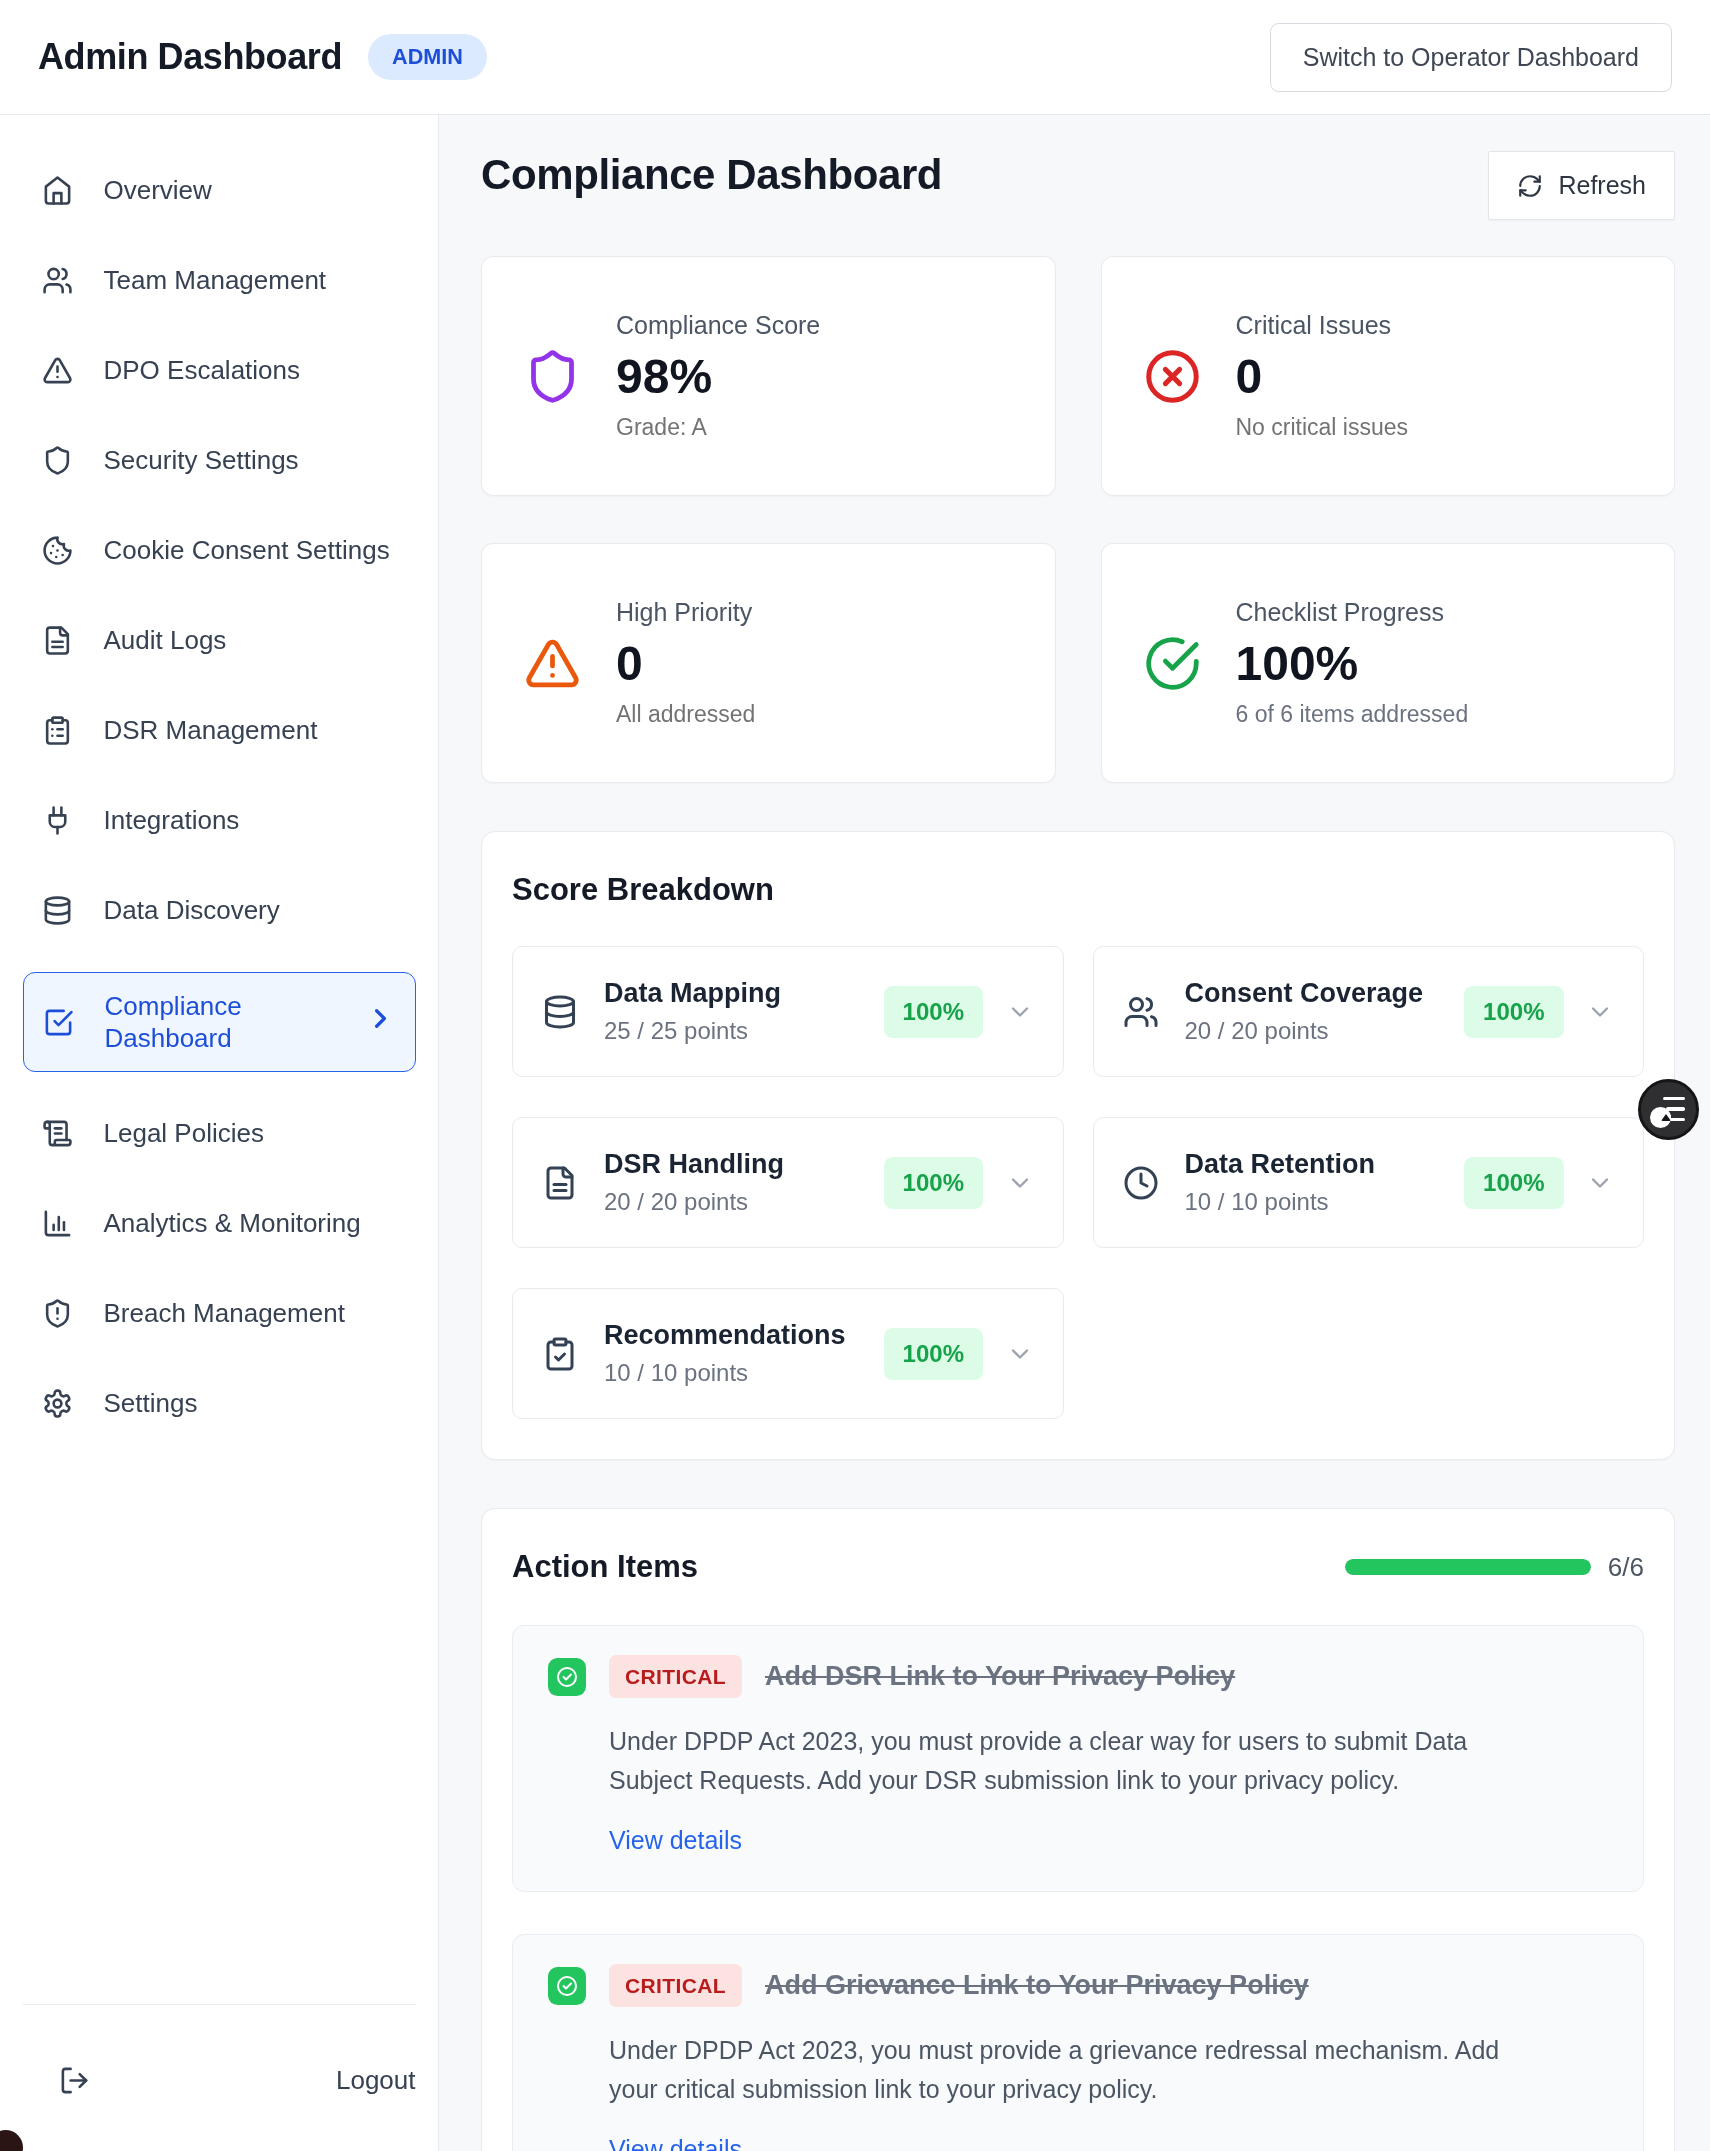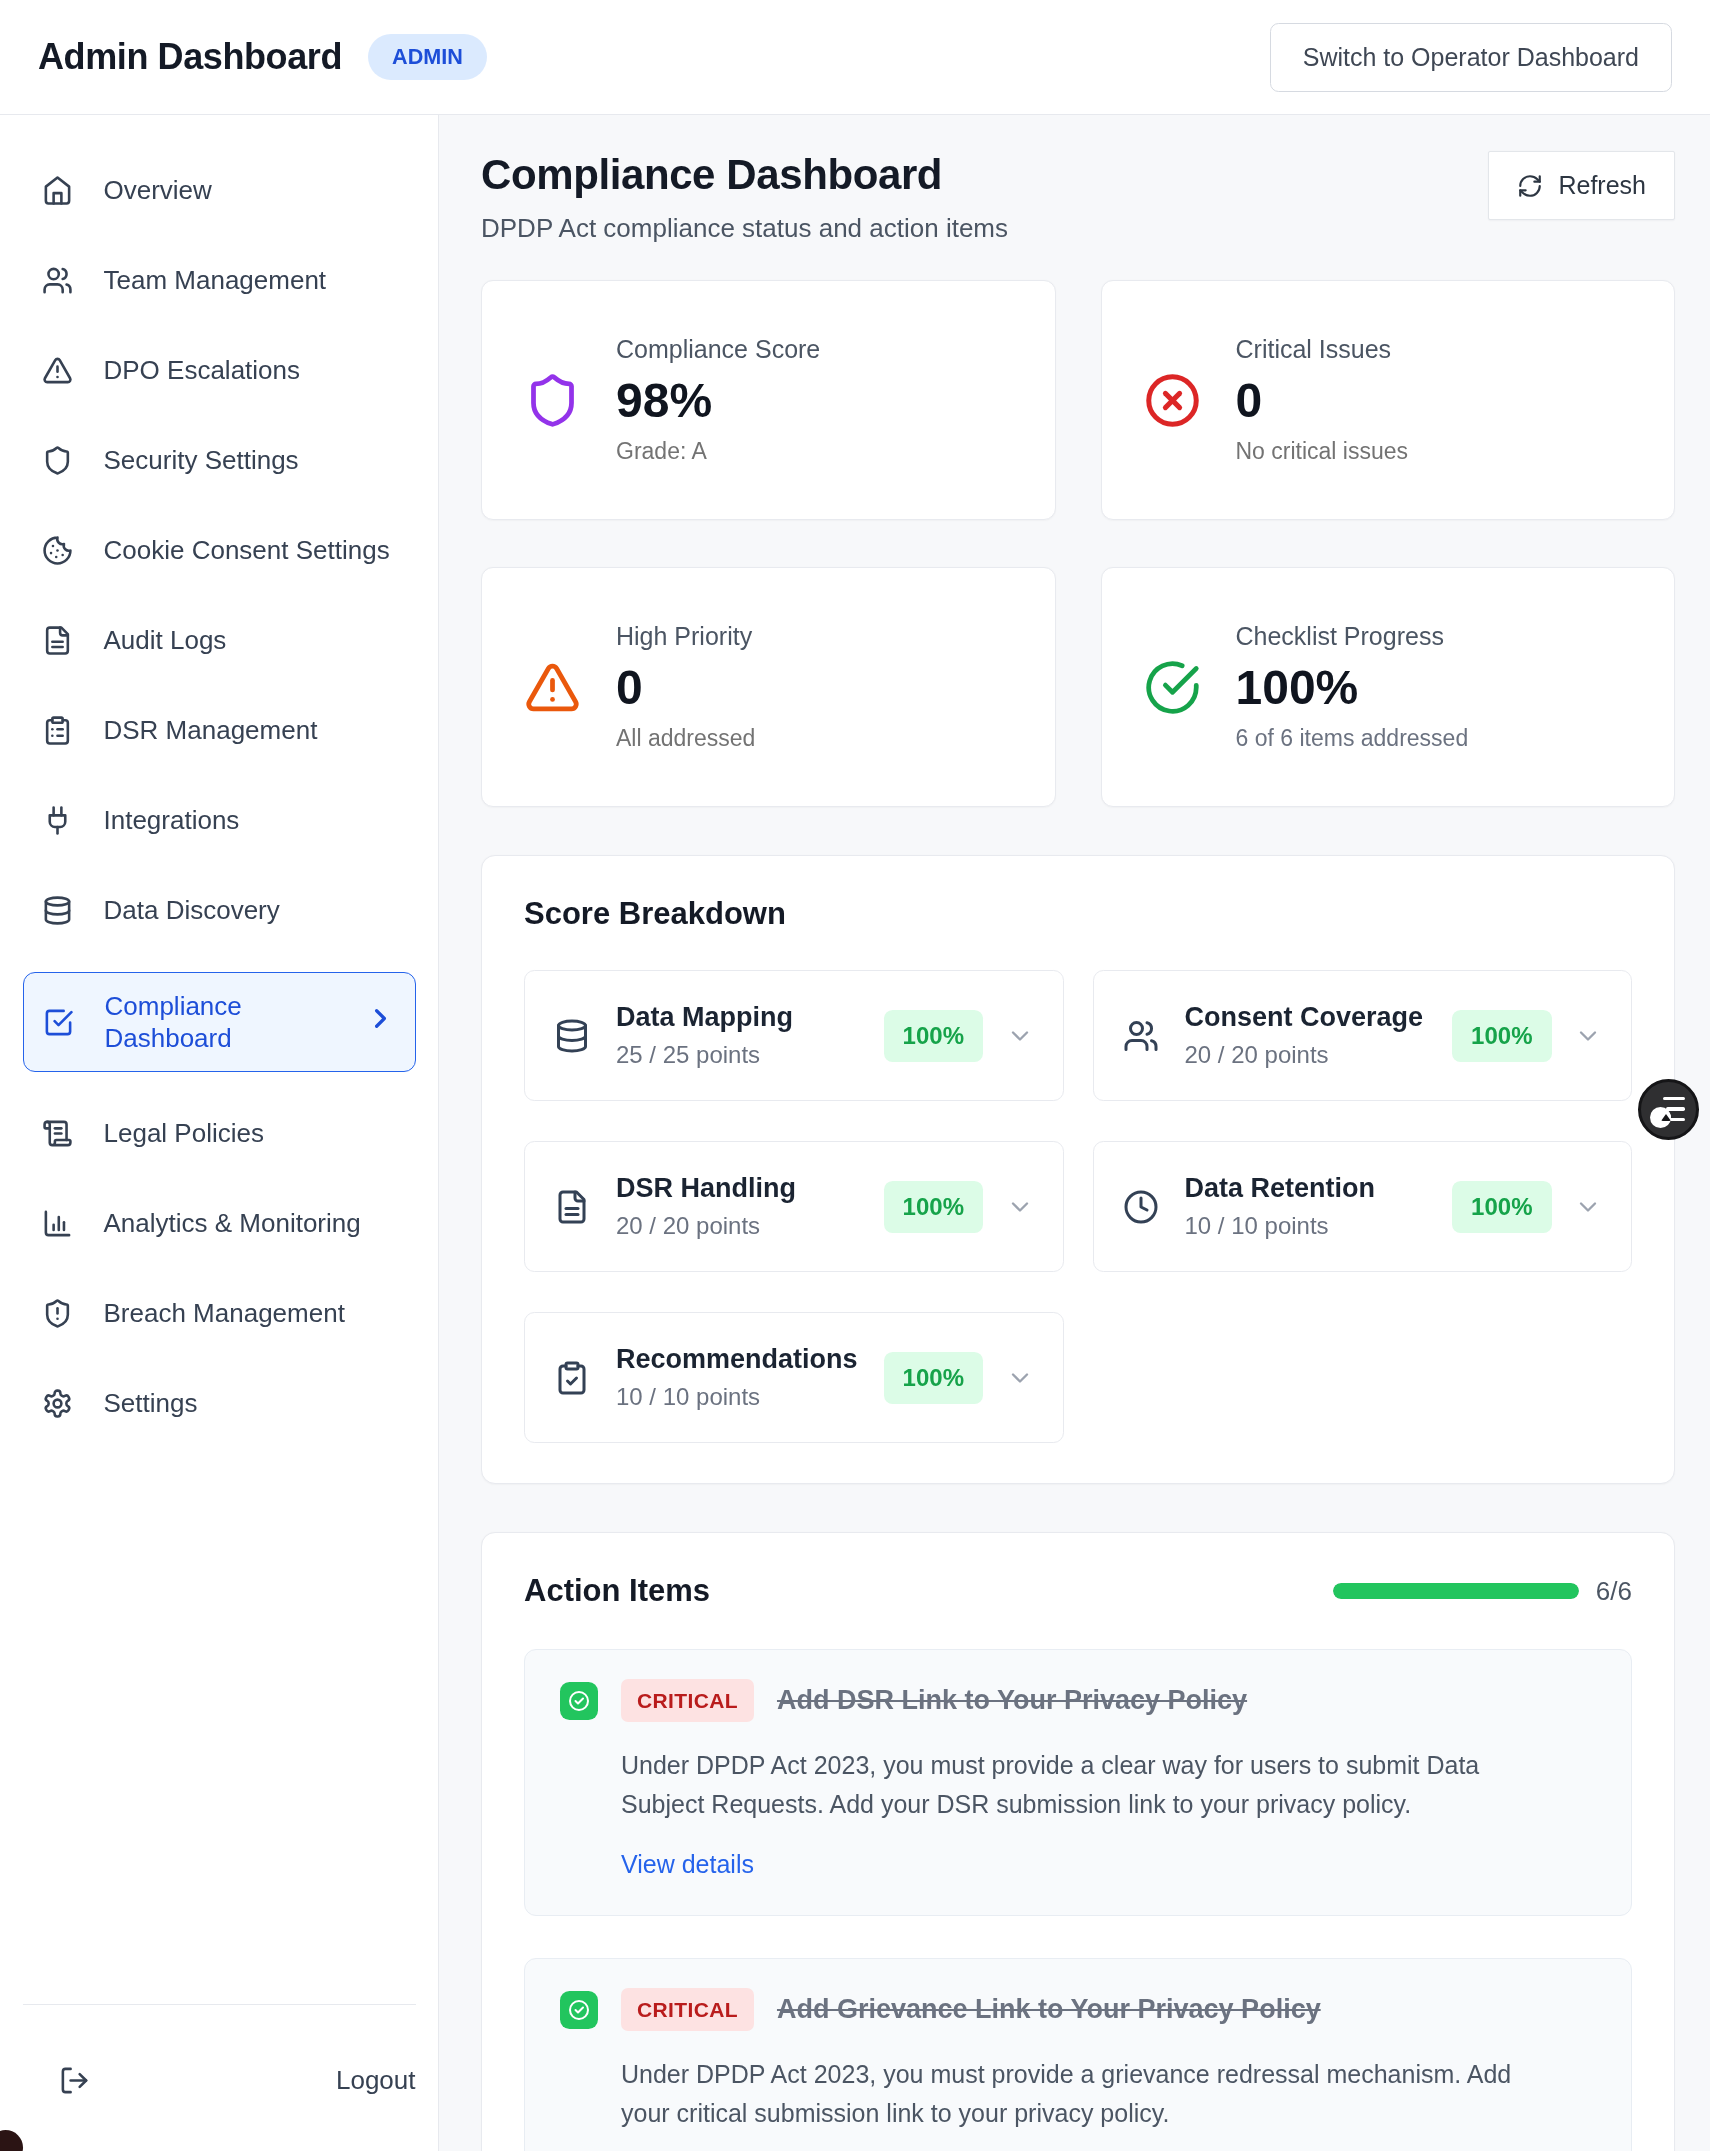--- a/index.html
+++ b/index.html
@@ -34,21 +34,21 @@
 
   .stats-grid { display:grid; grid-template-columns:1fr 1fr; column-gap:45px; row-gap:47px; margin-bottom:48px; }
   .stat-card { background:#fff; border:0.9px solid #e8eaef; border-radius:12px; height:240px; padding:35px 42px; display:flex; align-items:center; gap:35px; box-shadow:0 0.9px 1.7px rgba(16,24,40,.03); }
   .stat-icon svg { width:57px; height:57px; display:block; }
   .stat-label { font-size:25px; color:#4b5563; margin-bottom:8.6px; }
   .stat-value { font-size:48px; font-weight:700; color:#10151f; margin-bottom:10.4px; }
   .stat-status { font-size:23px; }
   .green { color:#737373; }
   .gray  { color:#6b7280; }
 
-  .panel { background:#fff; border:0.9px solid #e8eaef; border-radius:14px; padding:40px 42px; margin-bottom:48px; box-shadow:0 0.9px 1.7px rgba(16,24,40,.03); }
+  .panel { background:#fff; border:0.9px solid #e8eaef; border-radius:14px; padding:40px 30px; margin-bottom:48px; box-shadow:0 0.9px 1.7px rgba(16,24,40,.03); }
   .panel-title { font-size:31px; font-weight:700; color:#141a26; }
   .breakdown-grid { display:grid; grid-template-columns:1fr 1fr; column-gap:29px; row-gap:40px; margin-top:38px; }
   .bd-card { border:0.9px solid #e8eaef; border-radius:10.4px; background:#fff; height:131px; padding:0 29px; display:flex; align-items:center; gap:26px;justify-content:space-between; }
   .bd-card > svg { width:36px; height:36px; color:#334155; flex:none; }
   .bd-name { font-size:27px; font-weight:600; color:#1b2432; margin-bottom:8.6px; }
   .bd-points { font-size:24px; color:#6b7280; }
   .bd-right { margin-left:auto; display:flex; align-items:center; gap:22.5px; }
   .pct-badge { background:#dcfce7; color:#16a34a; font-size:24px; font-weight:600; padding:12px 19px; border-radius:8.6px; }
   .chev-down svg { width:28px; height:28px; color:#9ca3af; display:block; }
 
@@ -237,21 +237,20 @@
           </svg>
         <span>Logout</span>
       </div>
     </div>
 
     <div class="main">
 
       <div class="main-head">
         <div>
           <div class="page-title">Compliance Dashboard</div>
-          <div class="page-sub">DPDP Act compliance status and action items</div>
         </div>
         <button class="refresh-btn">
           <svg viewBox="0 0 24 24" fill="none" stroke="currentColor" stroke-width="2" stroke-linecap="round" stroke-linejoin="round">
               <path d="M3 12a9 9 0 0 1 9-9 9.75 9.75 0 0 1 6.74 2.74L21 8"></path>
               <path d="M21 3v5h-5"></path>
               <path d="M21 12a9 9 0 0 1-9 9 9.75 9.75 0 0 1-6.74-2.74L3 16"></path>
               <path d="M8 16H3v5"></path>
             </svg>
           <span>Refresh</span>
         </button>

